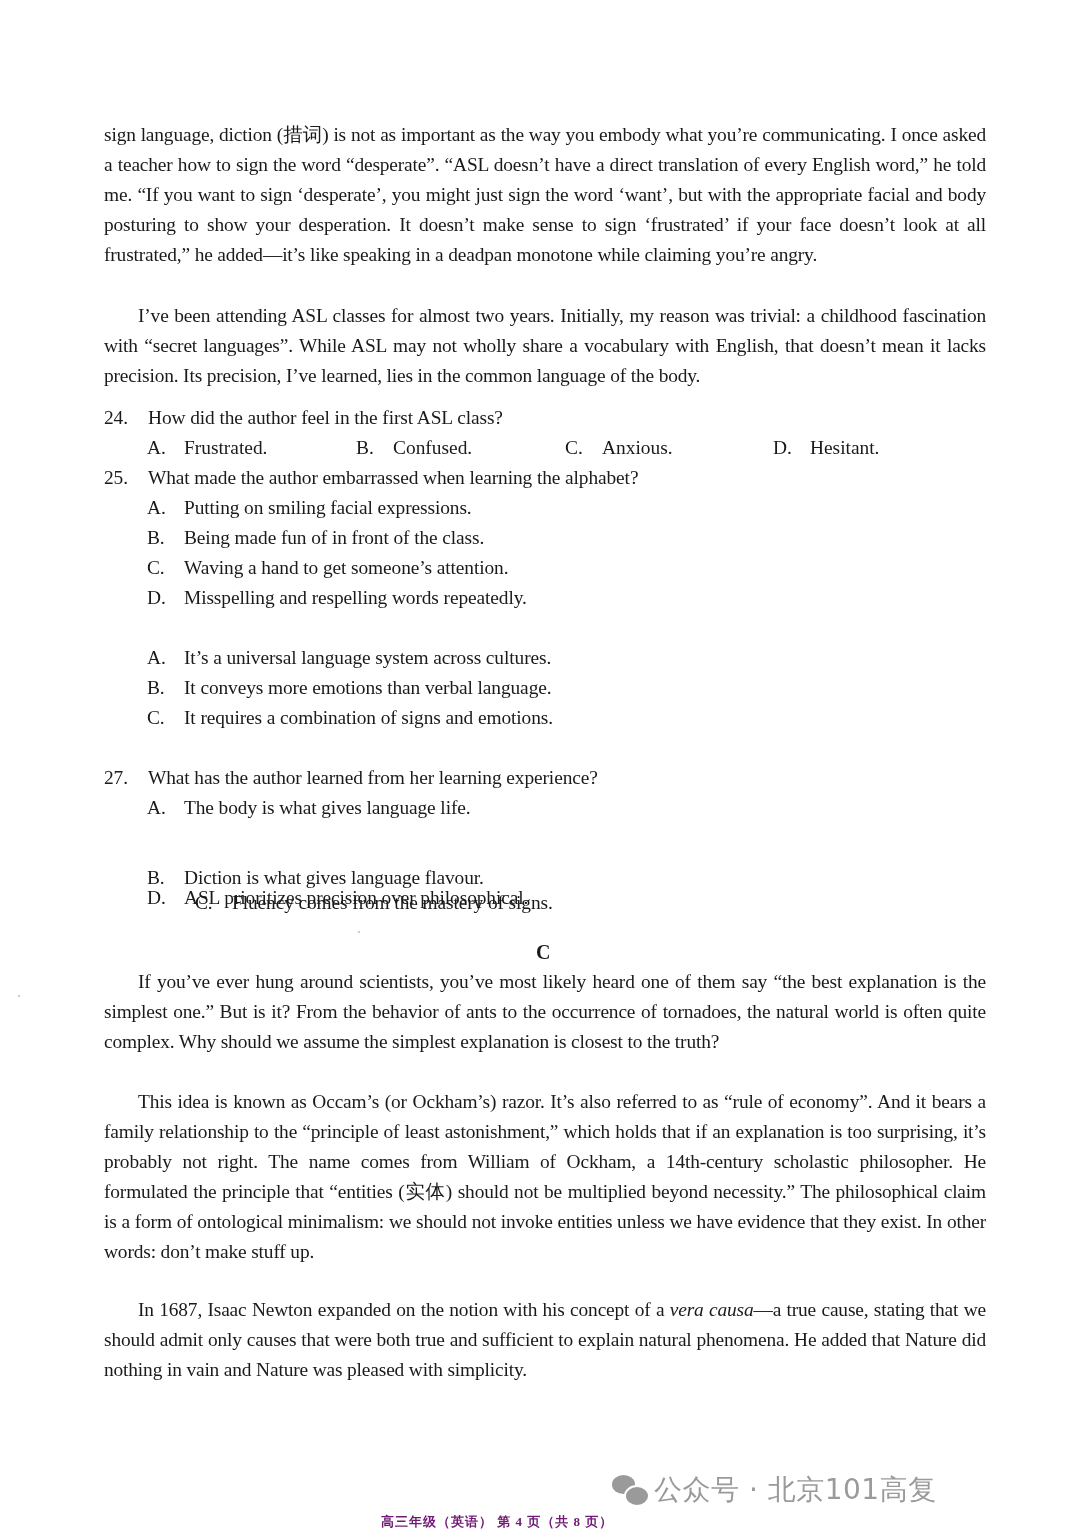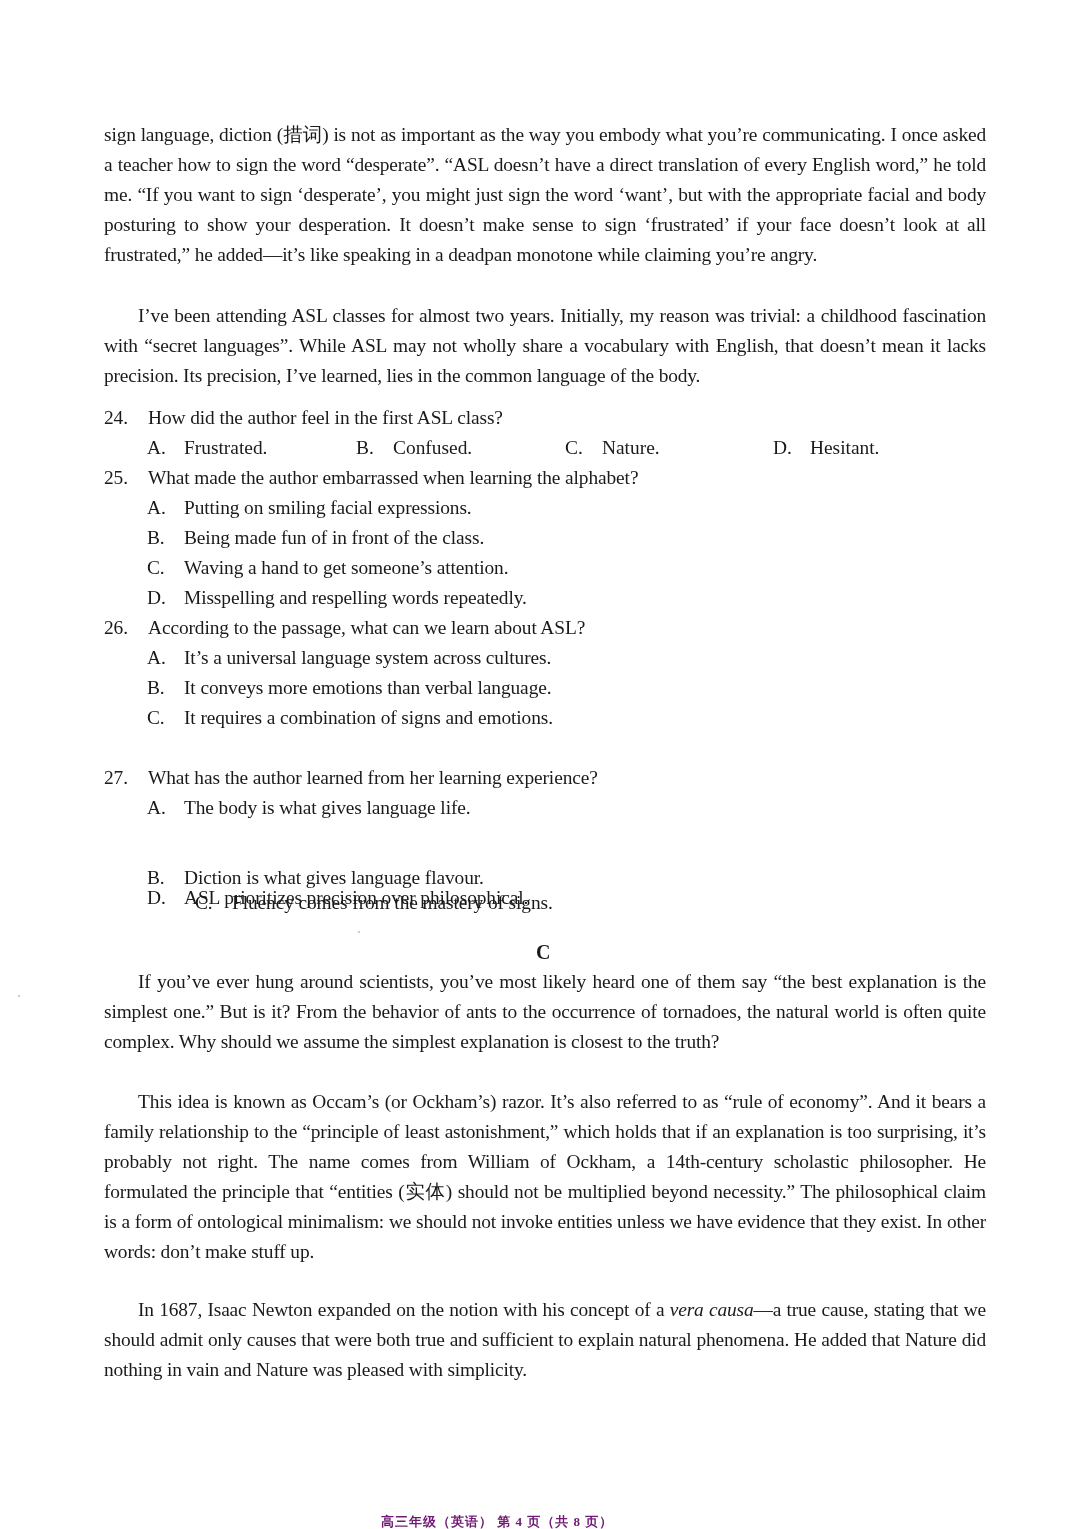--- a/index.html
+++ b/index.html
@@ -124,21 +124,21 @@
   <div class="q" style="top:403px;">
     <span class="num">24.</span><span>How did the author feel in the first ASL class?</span>
   </div>
   <div class="opt-inline" style="left:147px; top:433px;">
     <span class="letter">A.</span><span>Frustrated.</span>
   </div>
   <div class="opt-inline" style="left:356px; top:433px;">
     <span class="letter">B.</span><span>Confused.</span>
   </div>
   <div class="opt-inline" style="left:565px; top:433px;">
-    <span class="letter">C.</span><span>Nature.</span>
+    <span class="letter">C.</span><span>Anxious.</span>
   </div>
   <div class="opt-inline" style="left:773px; top:433px;">
     <span class="letter">D.</span><span>Hesitant.</span>
   </div>
 
   <div class="q" style="top:463px;">
     <span class="num">25.</span><span>What made the author embarrassed when learning the alphabet?</span>
   </div>
   <div class="opt" style="top:493px;">
     <span class="letter">A.</span><span>Putting on smiling facial expressions.</span>
@@ -146,23 +146,20 @@
   <div class="opt" style="top:523px;">
     <span class="letter">B.</span><span>Being made fun of in front of the class.</span>
   </div>
   <div class="opt" style="top:553px;">
     <span class="letter">C.</span><span>Waving a hand to get someone’s attention.</span>
   </div>
   <div class="opt" style="top:583px;">
     <span class="letter">D.</span><span>Misspelling and respelling words repeatedly.</span>
   </div>
 
-  <div class="q" style="top:613px;">
-    <span class="num">26.</span><span>According to the passage, what can we learn about ASL?</span>
-  </div>
   <div class="opt" style="top:643px;">
     <span class="letter">A.</span><span>It’s a universal language system across cultures.</span>
   </div>
   <div class="opt" style="top:673px;">
     <span class="letter">B.</span><span>It conveys more emotions than verbal language.</span>
   </div>
   <div class="opt" style="top:703px;">
     <span class="letter">C.</span><span>It requires a combination of signs and emotions.</span>
   </div>
 
@@ -186,14 +183,21 @@
   <div class="speck" style="left:18px; top:995px;"></div>
 
   <div class="section-title">C</div>
 
   <p class="para indent" style="top:967px;">If you’ve ever hung around scientists, you’ve most likely heard one of them say “the best explanation is the simplest one.” But is it? From the behavior of ants to the occurrence of tornadoes, the natural world is often quite complex. Why should we assume the simplest explanation is closest to the truth?</p>
   <p class="para indent" style="top:1087px;">This idea is known as Occam’s (or Ockham’s) razor. It’s also referred to as “rule of economy”. And it bears a family relationship to the “principle of least astonishment,” which holds that if an explanation is too surprising, it’s probably not right. The name comes from William of Ockham, a 14th-century scholastic philosopher. He formulated the principle that “entities (实体) should not be multiplied beyond necessity.” The philosophical claim is a form of ontological minimalism: we should not invoke entities unless we have evidence that they exist. In other words: don’t make stuff up.</p>
   <p class="para indent" style="top:1295px;"><span>In 1687, Isaac Newton expanded on the notion with his concept of a </span><em class="it">vera causa</em><span>—a true cause, stating that we should admit only causes that were both true and sufficient to explain natural phenomena. He added that Nature did nothing in vain and Nature was pleased with simplicity.</span></p>
 
   <div class="footer">高三年级（英语） 第 4 页（共 8 页）</div>
 
+  <div class="watermark">
+    <div class="wm-icon">
+      <div class="b1"></div>
+      <div class="b2"></div>
+    </div>
+    <span>公众号 · 北京101高复</span>
+  </div>
 
 </div>
 
 </body></html>

